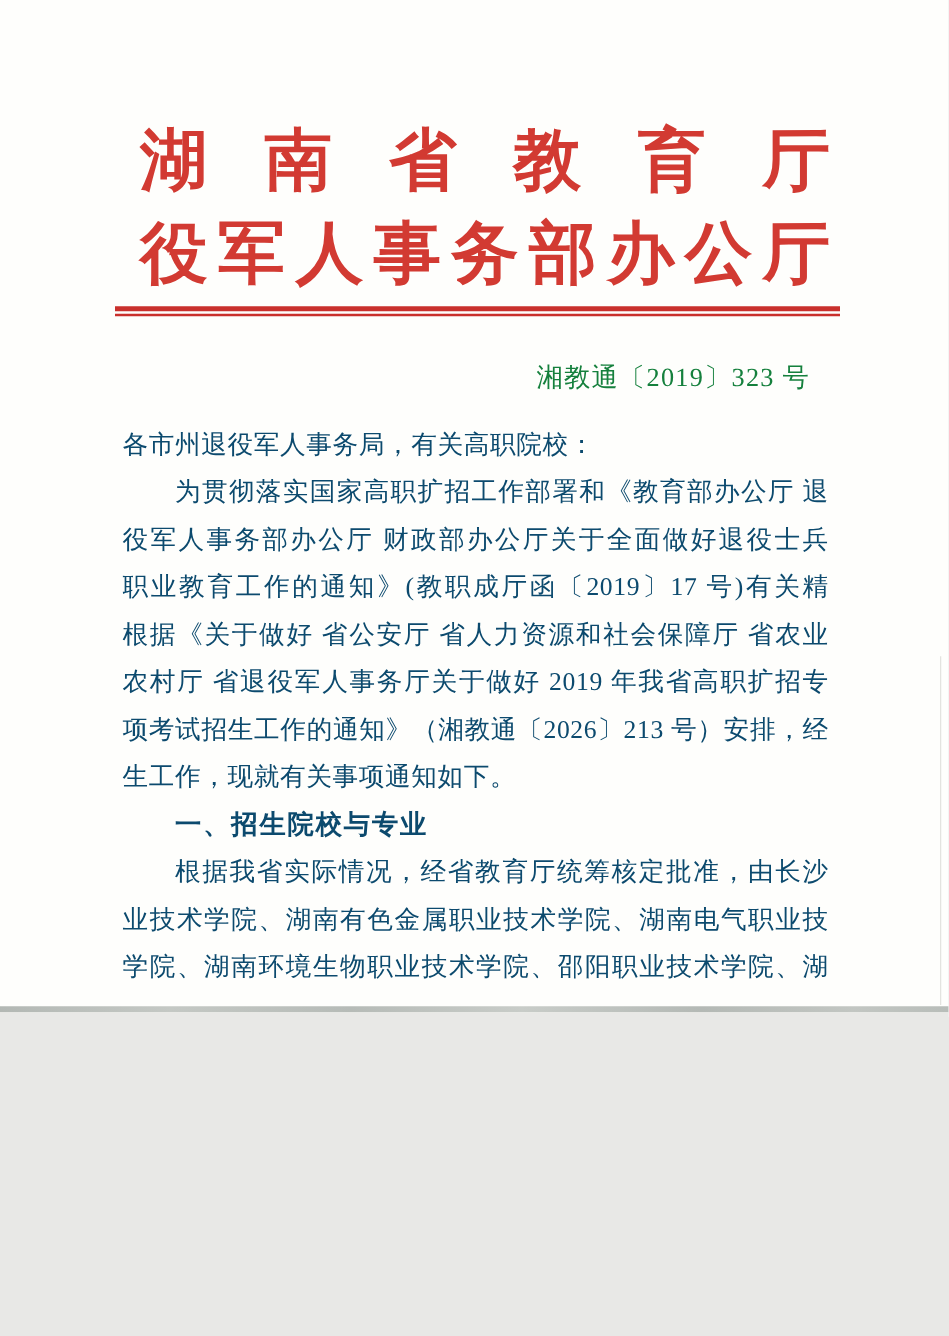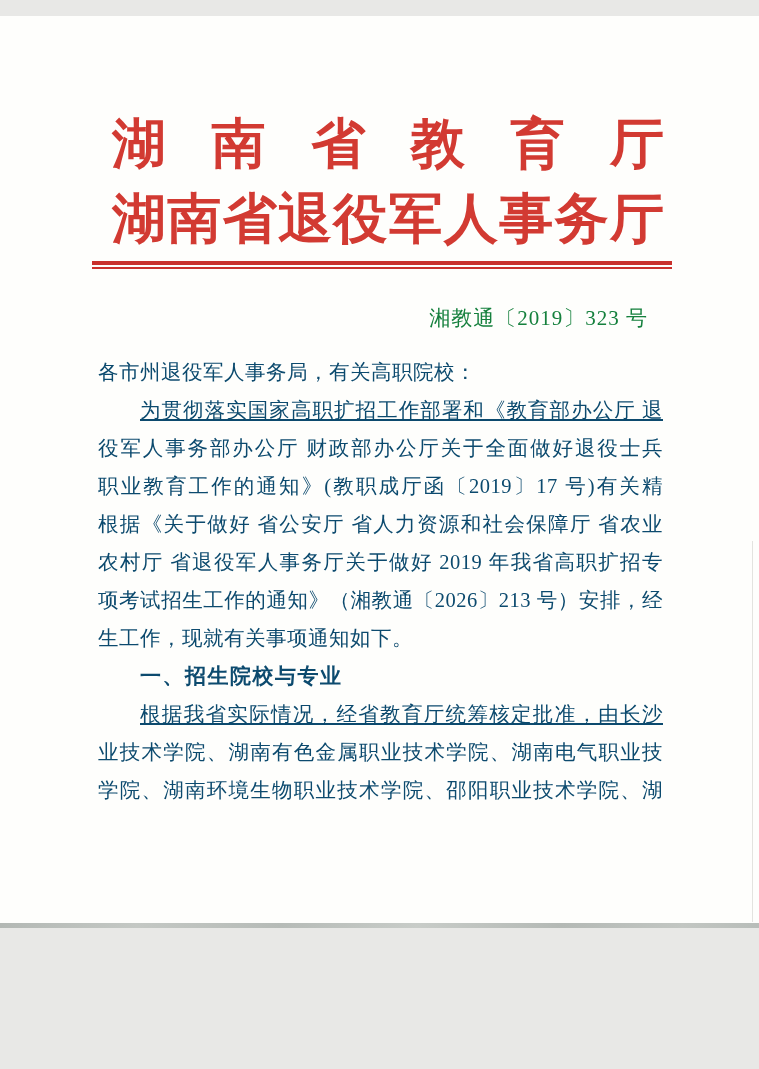--- a/index.html
+++ b/index.html
@@ -1,19 +1,19 @@
 <!DOCTYPE html>
 <html><head>
 <meta charset="utf-8">
 <style>
   html,body{margin:0;padding:0;background:#e8e8e6;}
   #page{
     position:relative;
-    width:759px;height:912px;
-    margin:16px auto;
+    width:759px;height:810px;
+    margin:0 auto;
     background:#fefefc;
     overflow:hidden;
     font-family:"Liberation Serif","DejaVu Serif",serif;
     color:#232323;
   }
   
   .letterhead{
     padding-top:90px;
     width:552px;
     margin-left:112px;
@@ -66,21 +66,21 @@
   }
   .line{
     height:38px;line-height:38px;
     overflow:hidden;
     text-align:left;
   }
   .just{
     text-align:justify;text-align-last:justify;
     text-justify:inter-character;
   }
-  .indent{text-indent:42px;text-decoration:underline;}
+  .indent{text-indent:42px;}
   .heading{
     text-indent:42px;
     font-weight:700;
     font-family:"Liberation Sans","DejaVu Sans",sans-serif;
     letter-spacing:1.5px;
     font-size:21px;
   }
   
   .scan-bottom{
     position:absolute;left:0;bottom:0;width:759px;height:5px;
@@ -91,21 +91,21 @@
     background:#e3e3df;
   }
 </style>
 </head>
 <body>
 
 <div id="page">
 
   <div class="letterhead">
     <div class="lh-line1">湖南省教育厅</div>
-    <div class="lh-line2">湖南省退役军人事务厅</div>
+    <div class="lh-line2">役军人事务部办公厅</div>
   </div>
 
   <div class="rule-top">
     <div class="thick"></div>
     <div class="gap"></div>
     <div class="thin"></div>
   </div>
 
   <div class="doc-number">湘教通〔2019〕323 号</div>
 

